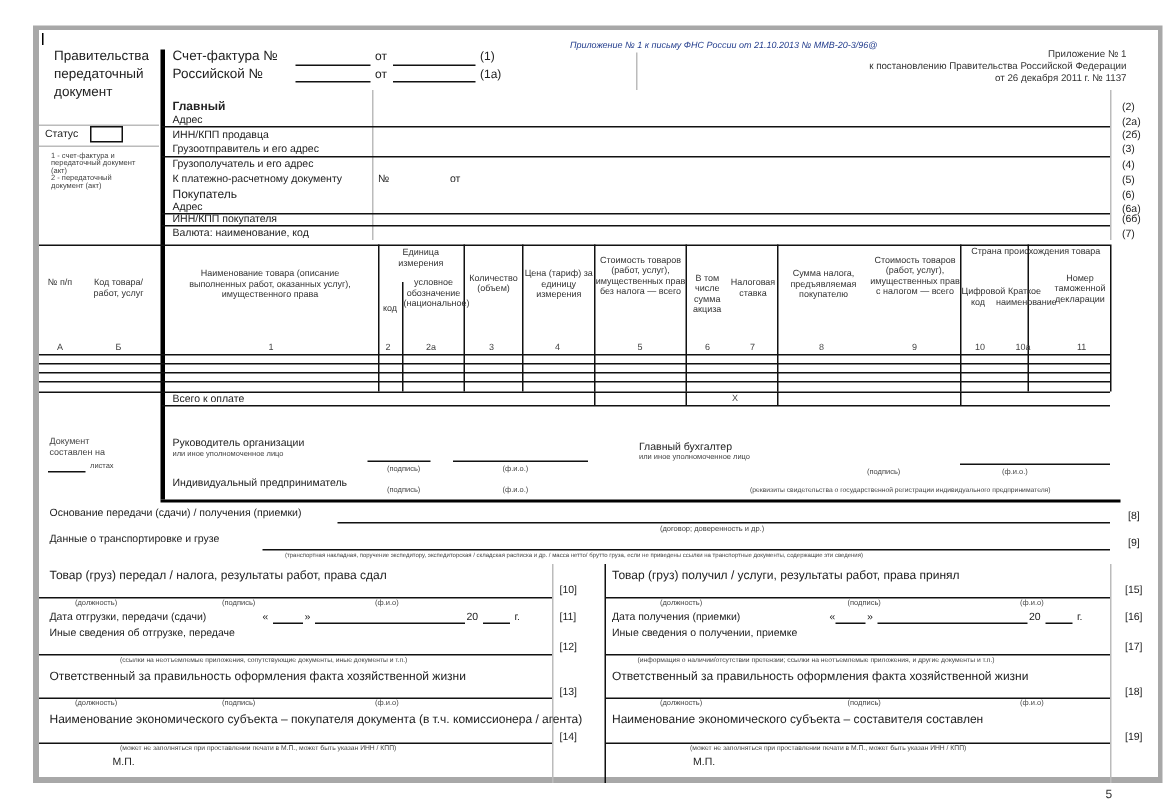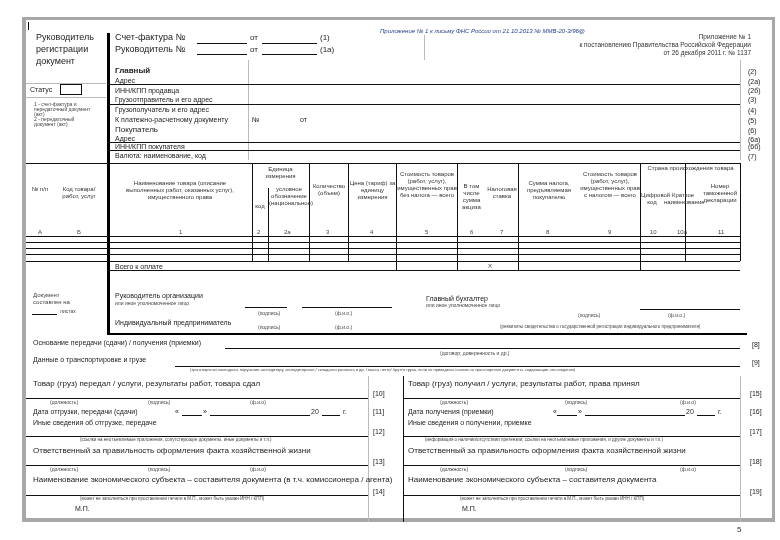--- a/index.html
+++ b/index.html
@@ -24,31 +24,31 @@
   .statusbox { position:absolute; border:1px solid #111; width:20px; height:9px; }
 </style>
 </head>
 <body>
 
 <div class="frame"></div>
 
 <div class="abs" style="left:28px;top:22px;width:1px;height:8px;background:#000"></div>
 
 <div>
-  <div class="t" style="left:36px;top:33px;font-size:9px">Руководитель</div>
-  <div class="t" style="left:36px;top:45px;font-size:9px">регистрации</div>
+  <div class="t" style="left:36px;top:33px;font-size:9px">Правительства</div>
+  <div class="t" style="left:36px;top:45px;font-size:9px">передаточный</div>
   <div class="t" style="left:36px;top:57px;font-size:9px">документ</div>
 
   <div class="t" style="left:115px;top:33px;font-size:9px">Счет-фактура №</div>
   <div class="hl" style="left:197px;top:43px;width:50px"></div>
   <div class="t" style="left:250px;top:34px;font-size:8px">от</div>
   <div class="hl" style="left:262px;top:43px;width:55px"></div>
   <div class="t" style="left:320px;top:34px;font-size:8px">(1)</div>
 
-  <div class="t" style="left:115px;top:45px;font-size:9px">Руководитель №</div>
+  <div class="t" style="left:115px;top:45px;font-size:9px">Российской №</div>
   <div class="hl" style="left:197px;top:54px;width:50px"></div>
   <div class="t" style="left:250px;top:46px;font-size:8px">от</div>
   <div class="hl" style="left:262px;top:54px;width:55px"></div>
   <div class="t" style="left:320px;top:46px;font-size:8px">(1а)</div>
 
   <div class="t link" style="left:380px;top:28px">Приложение № 1 к письму ФНС России от 21.10.2013 № ММВ-20-3/96@</div>
   <div class="t" style="right:29px;top:34px;font-size:6.5px;color:#333;text-align:right">Приложение № 1</div>
   <div class="t" style="right:29px;top:42px;font-size:6.5px;color:#333;text-align:right">к постановлению Правительства Российской Федерации</div>
   <div class="t" style="right:29px;top:50px;font-size:6.5px;color:#333;text-align:right">от 26 декабря 2011 г. № 1137</div>
   <div class="vlg" style="left:424px;top:35px;height:25px"></div>
@@ -199,21 +199,21 @@
 
   <div class="t sm" style="left:33px;top:356px">Данные о транспортировке и грузе</div>
   <div class="hl" style="left:175px;top:366px;width:565px"></div>
   <div class="t tiny" style="left:190px;top:368px;font-size:4px">(транспортная накладная, поручение экспедитору, экспедиторская / складская расписка и др. / масса нетто/ брутто груза, если не приведены ссылки на транспортные документы, содержащие эти сведения)</div>
   <div class="t sm" style="left:752px;top:359px">[9]</div>
 
   <div class="vl" style="left:403px;top:376px;height:146px"></div>
   <div class="vlg" style="left:368px;top:376px;height:146px"></div>
   <div class="vlg" style="left:740px;top:376px;height:146px"></div>
 
-  <div class="t md" style="left:33px;top:380px">Товар (груз) передал / услуги, результаты работ, товара сдал</div>
+  <div class="t md" style="left:33px;top:380px">Товар (груз) передал / налога, результаты работ, права сдал</div>
   <div class="hl" style="left:26px;top:398px;width:342px"></div>
   <div class="t tiny" style="left:50px;top:400px">(должность)</div>
   <div class="t tiny" style="left:148px;top:400px">(подпись)</div>
   <div class="t tiny" style="left:250px;top:400px">(ф.и.о)</div>
   <div class="t sm" style="left:373px;top:390px">[10]</div>
 
   <div class="t sm" style="left:33px;top:408px">Дата отгрузки, передачи (сдачи)</div>
   <div class="t sm" style="left:175px;top:408px">«</div>
   <div class="hl" style="left:182px;top:415px;width:20px"></div>
   <div class="t sm" style="left:203px;top:408px">»</div>
@@ -228,21 +228,21 @@
   <div class="t tiny" style="left:80px;top:438px;font-size:4.5px">(ссылки на неотъемлемые приложения, сопутствующие документы, иные документы и т.п.)</div>
   <div class="t sm" style="left:373px;top:428px">[12]</div>
 
   <div class="t md" style="left:33px;top:447px">Ответственный за правильность оформления факта хозяйственной жизни</div>
   <div class="hl" style="left:26px;top:465px;width:342px"></div>
   <div class="t tiny" style="left:50px;top:467px">(должность)</div>
   <div class="t tiny" style="left:148px;top:467px">(подпись)</div>
   <div class="t tiny" style="left:250px;top:467px">(ф.и.о)</div>
   <div class="t sm" style="left:373px;top:458px">[13]</div>
 
-  <div class="t md" style="left:33px;top:476px">Наименование экономического субъекта – составителя документа (в т.ч. комиссионера / агента)</div>
+  <div class="t md" style="left:33px;top:476px">Наименование экономического субъекта – покупателя документа (в т.ч. комиссионера / агента)</div>
   <div class="hl" style="left:26px;top:495px;width:342px"></div>
   <div class="t tiny" style="left:80px;top:497px;font-size:4.5px">(может не заполняться при проставлении печати в М.П., может быть указан ИНН / КПП)</div>
   <div class="t sm" style="left:373px;top:488px">[14]</div>
   <div class="t sm" style="left:75px;top:505px">М.П.</div>
 
   <div class="t md" style="left:408px;top:380px">Товар (груз) получил / услуги, результаты работ, права принял</div>
   <div class="hl" style="left:404px;top:398px;width:336px"></div>
   <div class="t tiny" style="left:440px;top:400px">(должность)</div>
   <div class="t tiny" style="left:565px;top:400px">(подпись)</div>
   <div class="t tiny" style="left:680px;top:400px">(ф.и.о)</div>
@@ -263,20 +263,20 @@
   <div class="t tiny" style="left:425px;top:438px;font-size:4.5px">(информация о наличии/отсутствии претензии; ссылки на неотъемлемые приложения, и другие документы и т.п.)</div>
   <div class="t sm" style="left:750px;top:428px">[17]</div>
 
   <div class="t md" style="left:408px;top:447px">Ответственный за правильность оформления факта хозяйственной жизни</div>
   <div class="hl" style="left:404px;top:465px;width:336px"></div>
   <div class="t tiny" style="left:440px;top:467px">(должность)</div>
   <div class="t tiny" style="left:565px;top:467px">(подпись)</div>
   <div class="t tiny" style="left:680px;top:467px">(ф.и.о)</div>
   <div class="t sm" style="left:750px;top:458px">[18]</div>
 
-  <div class="t md" style="left:408px;top:476px">Наименование экономического субъекта – составителя документа</div>
+  <div class="t md" style="left:408px;top:476px">Наименование экономического субъекта – составителя составлен</div>
   <div class="hl" style="left:404px;top:495px;width:336px"></div>
   <div class="t tiny" style="left:460px;top:497px;font-size:4.5px">(может не заполняться при проставлении печати в М.П., может быть указан ИНН / КПП)</div>
   <div class="t sm" style="left:750px;top:488px">[19]</div>
   <div class="t sm" style="left:462px;top:505px">М.П.</div>
 </div>
 
 <div class="t" style="left:737px;top:526px;font-size:8px;color:#333">5</div>
 
 </body></html>

